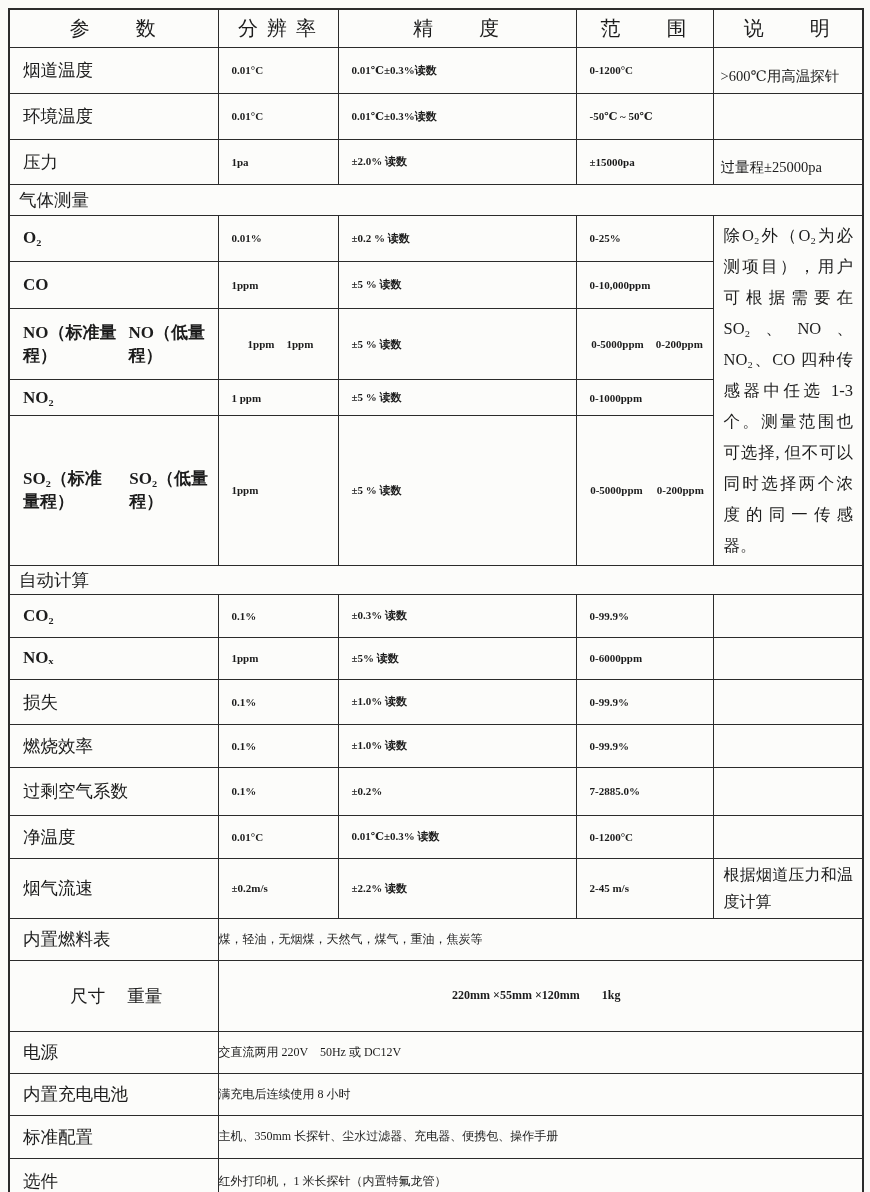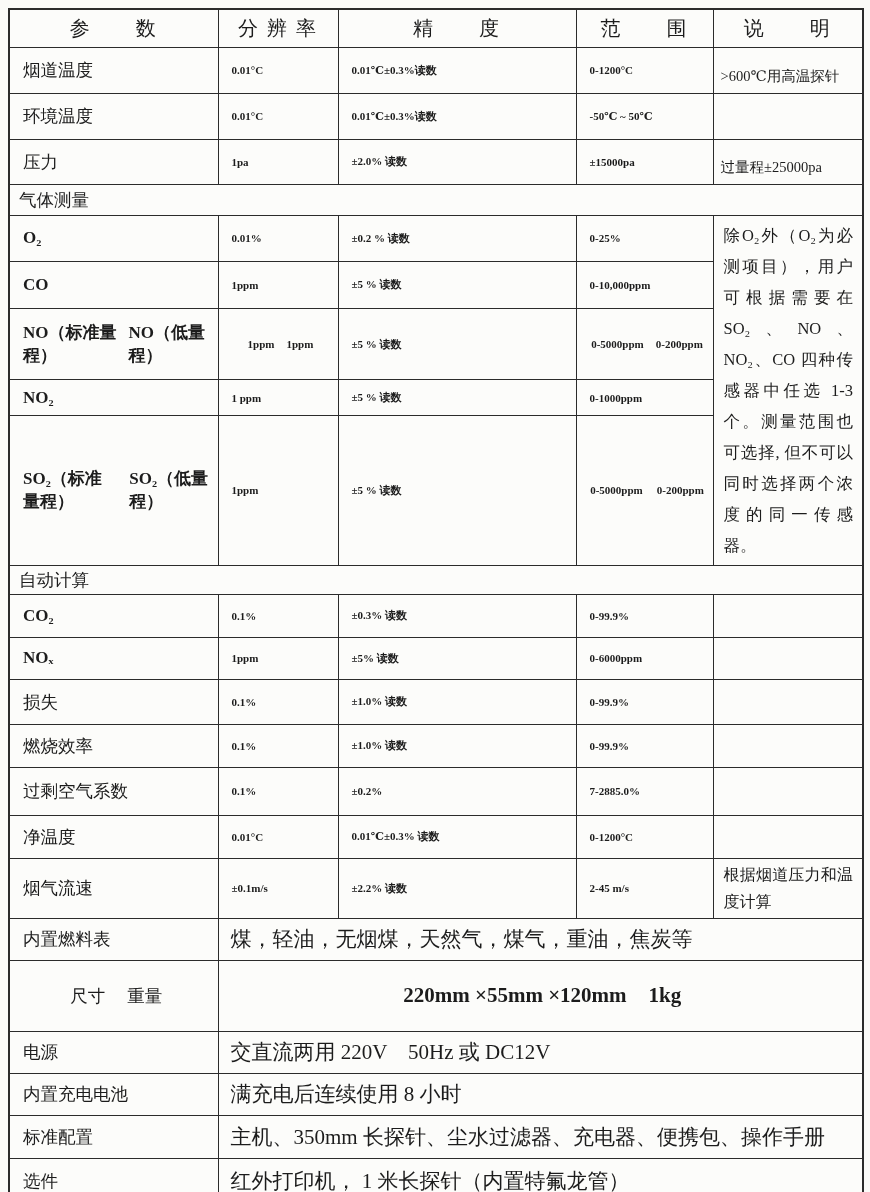--- a/index.html
+++ b/index.html
@@ -55,21 +55,21 @@
     margin-left: 24px;
   }
   td.velnote {
     font-size: 16px;
     line-height: 27px;
     text-align: justify;
     text-align-last: left;
     padding: 2px 9px 2px 10px;
   }
   td.section { font-size: 17.5px; font-weight: 500; padding-left: 9px; }
-  td.span { font-size: 21px; font-weight: 500; padding-left: 12px; }
+  td.span { font-size: 12px; font-weight: 500; padding-left: 0; }
   td.span.bold, td.val.bold { font-weight: bold; }
   .stack { display: flex; flex-direction: row; justify-content: center; }
   .g12 { gap: 12px; }
   .g14 { gap: 14px; }
   .g22 { gap: 22px; }
 </style>
 </head>
 <body>
 
 <table class="spec">
@@ -226,21 +226,21 @@
   <tr style="height:43px">
     <td class="param">净温度</td>
     <td class="val">0.01°C</td>
     <td class="val">0.01℃±0.3% 读数</td>
     <td class="val">0-1200°C</td>
     <td class="note"></td>
   </tr>
 
   <tr style="height:60px">
     <td class="param">烟气流速</td>
-    <td class="val">±0.1m/s</td>
+    <td class="val">±0.2m/s</td>
     <td class="val">±2.2% 读数</td>
     <td class="val">2-45 m/s</td>
     <td class="velnote">根据烟道压力和温度计算</td>
   </tr>
 
   <tr style="height:42px">
     <td class="param">内置燃料表</td>
     <td class="span" colspan="4">煤，轻油，无烟煤，天然气，煤气，重油，焦炭等</td>
   </tr>
 

